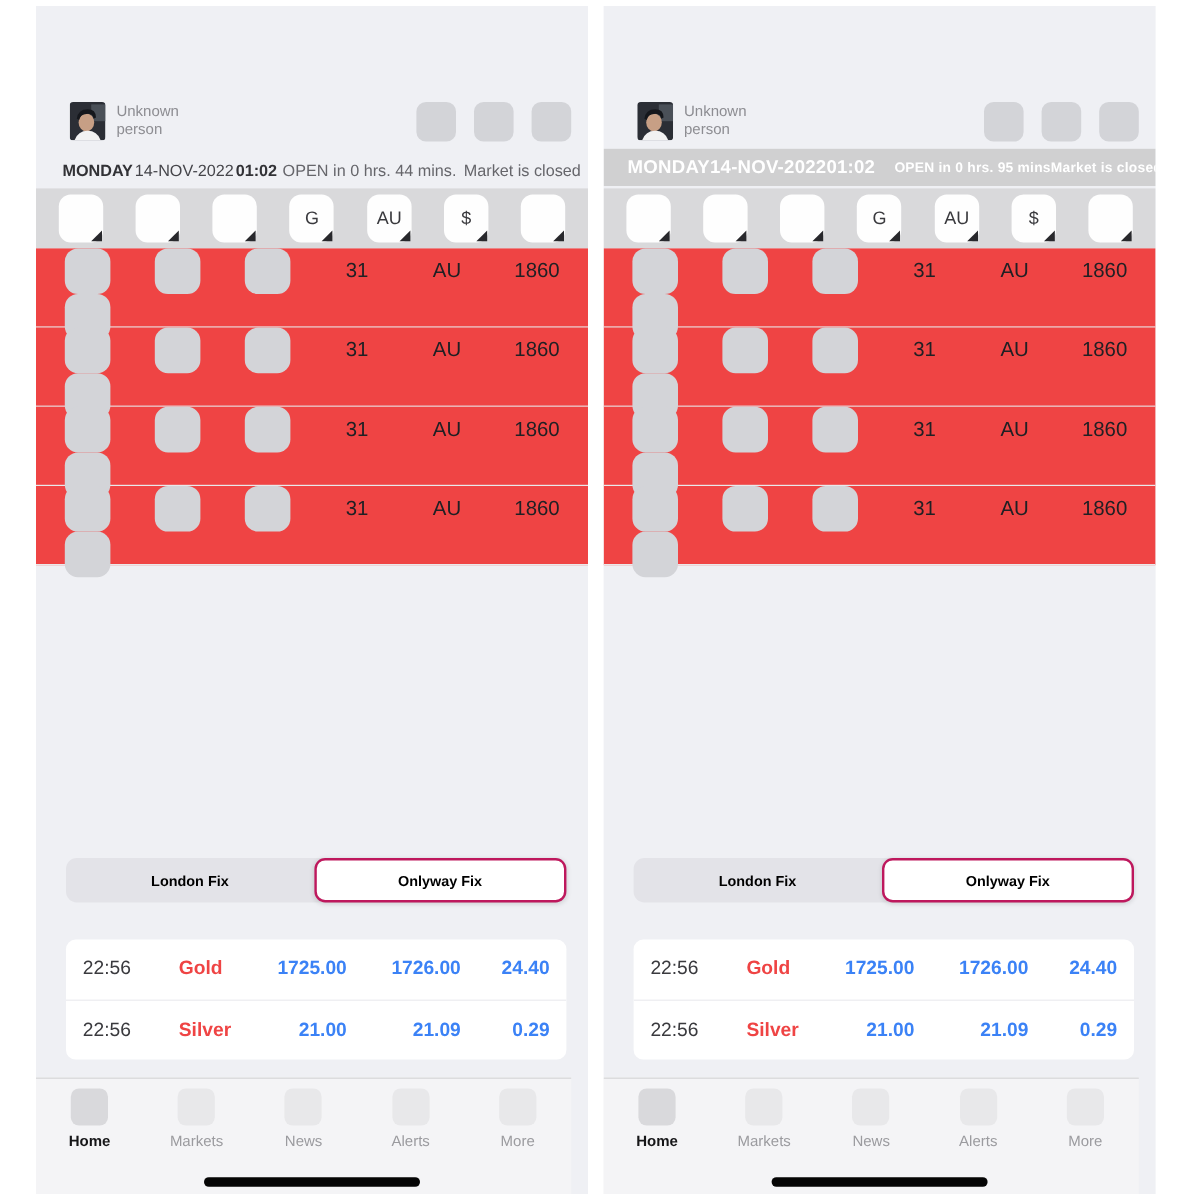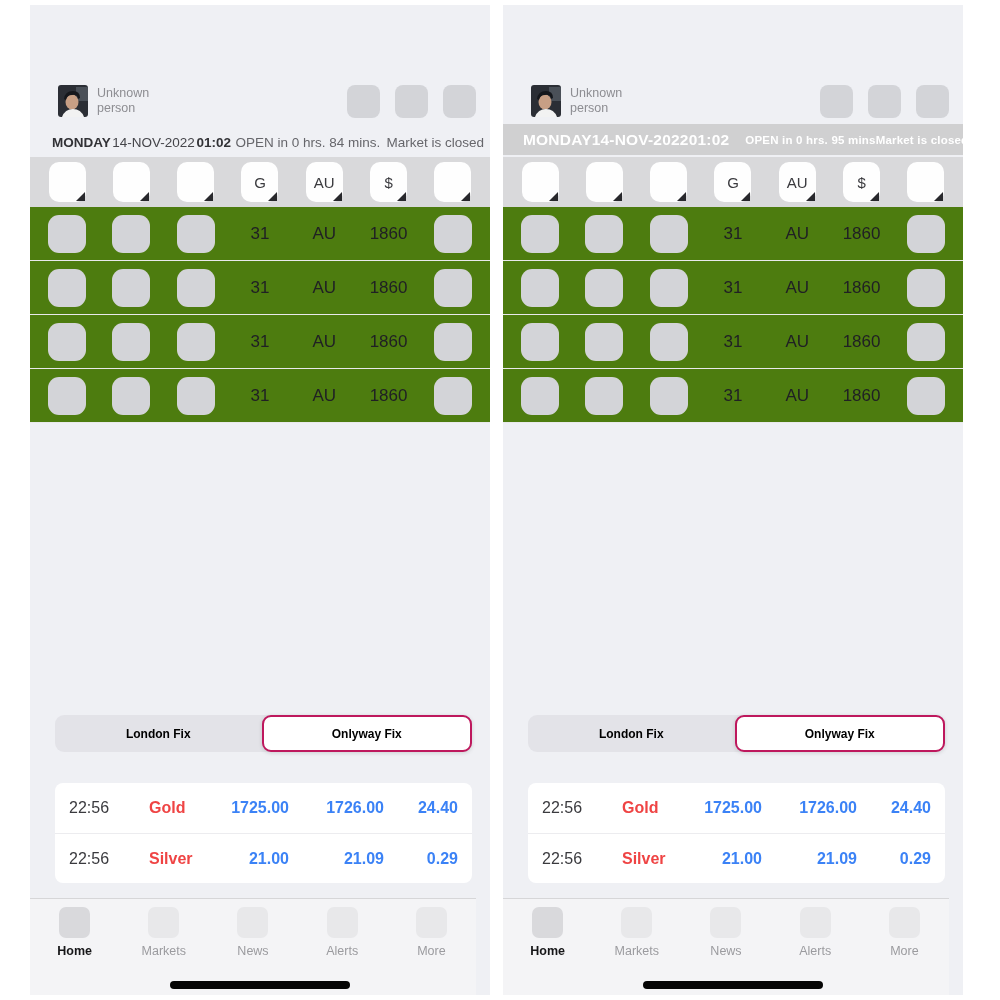--- a/index.html
+++ b/index.html
@@ -40,22 +40,22 @@
   .filter-band { position:absolute; top:152px; left:0; right:0; height:50px; background:#d9d9db;
     display:grid; grid-template-columns:repeat(7,1fr); align-items:center; padding:0 5px; }
   .filter-cell { display:flex; justify-content:center; }
   .filter-box { position:relative; width:37px; height:40px; background:#fefefe; border-radius:10px;
     display:flex; align-items:center; justify-content:center; font-size:15px; color:#3a3a3e; cursor:pointer; }
   .corner-tri { position:absolute; right:1px; bottom:1px; width:0; height:0;
     border-bottom:9px solid #28282c; border-left:9px solid transparent; }
 
   
   .quote-rows { position:absolute; top:202px; left:0; right:0; }
-  .quote-row { height:54px; background:#4d7c0f; border-bottom:1px solid #e9e9eb;
-    display:grid; grid-template-columns:repeat(7,1fr); align-items:center; padding:0 5px; }
+  .quote-row { height:66px; background:#ef4444; border-bottom:1px solid #e9e9eb;
+    display:grid; grid-template-columns:repeat(6,1fr); align-items:center; padding:0 5px; }
   .q-cell { display:flex; justify-content:center; align-items:center; }
   .q-sq { width:38px; height:38px; border-radius:11px; background:#d3d4d8; }
   .q-txt { font-size:17px; color:#202024; }
 
   
   .segmented { position:absolute; top:710px; left:25px; width:417px; height:37px;
     background:#e3e3e8; border-radius:9px; display:flex; }
   .seg-opt { flex:1; display:flex; align-items:center; justify-content:center;
     font-size:12px; font-weight:bold; color:#000000; cursor:pointer; border-radius:9px; }
   .seg-opt.selected { background:#ffffff; border:2px solid #be185d; box-shadow:0 1px 4px rgba(0,0,0,.14); }
@@ -110,21 +110,21 @@
       </div>
     </div>
 
     <div class="status-light">
       <span class="st-day">MONDAY</span>
         <span class="sp-s"></span>
         <span class="st-date">14-NOV-2022</span>
         <span class="sp-s"></span>
         <span class="st-time">01:02</span>
         <span class="sp-m"></span>
-        <span>OPEN in 0 hrs. 84 mins.</span>
+        <span>OPEN in 0 hrs. 44 mins.</span>
         <span class="sp-l"></span>
         <span>Market is closed</span>
     </div>
 
     <div class="filter-band">
       <div class="filter-cell">
           <div class="filter-box">
             <span></span>
             <span class="corner-tri"></span>
           </div>

